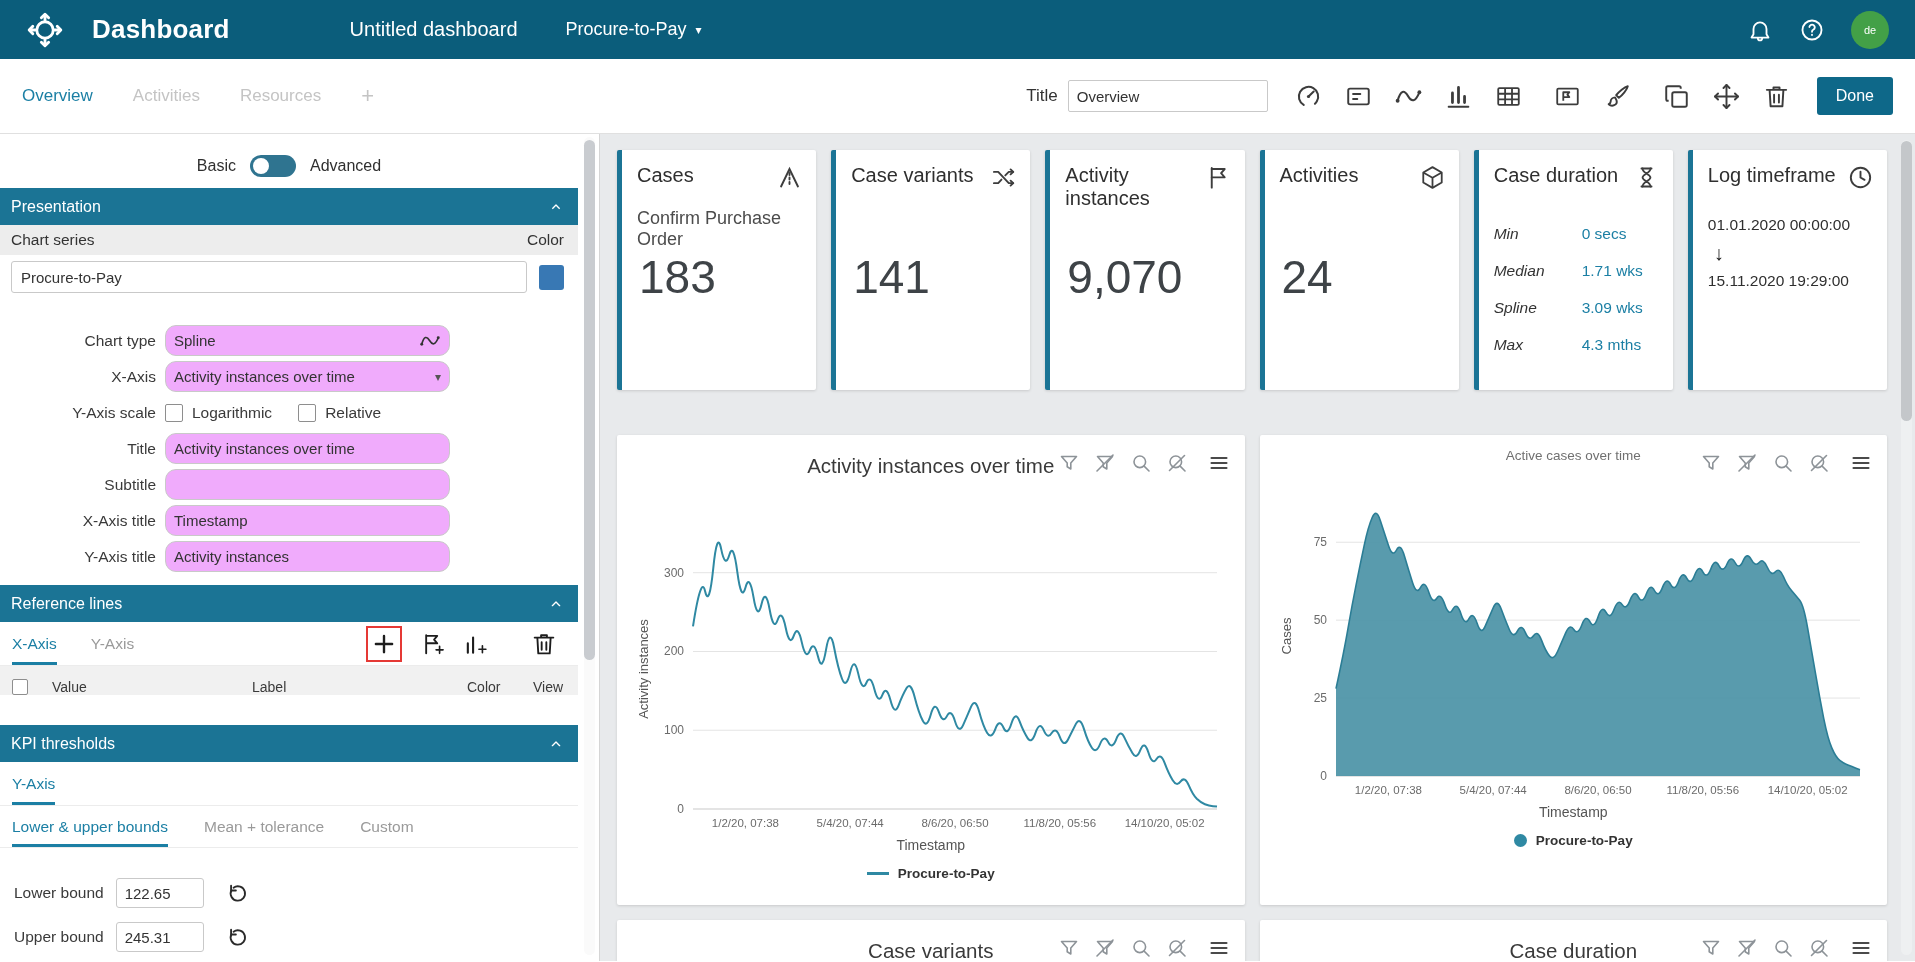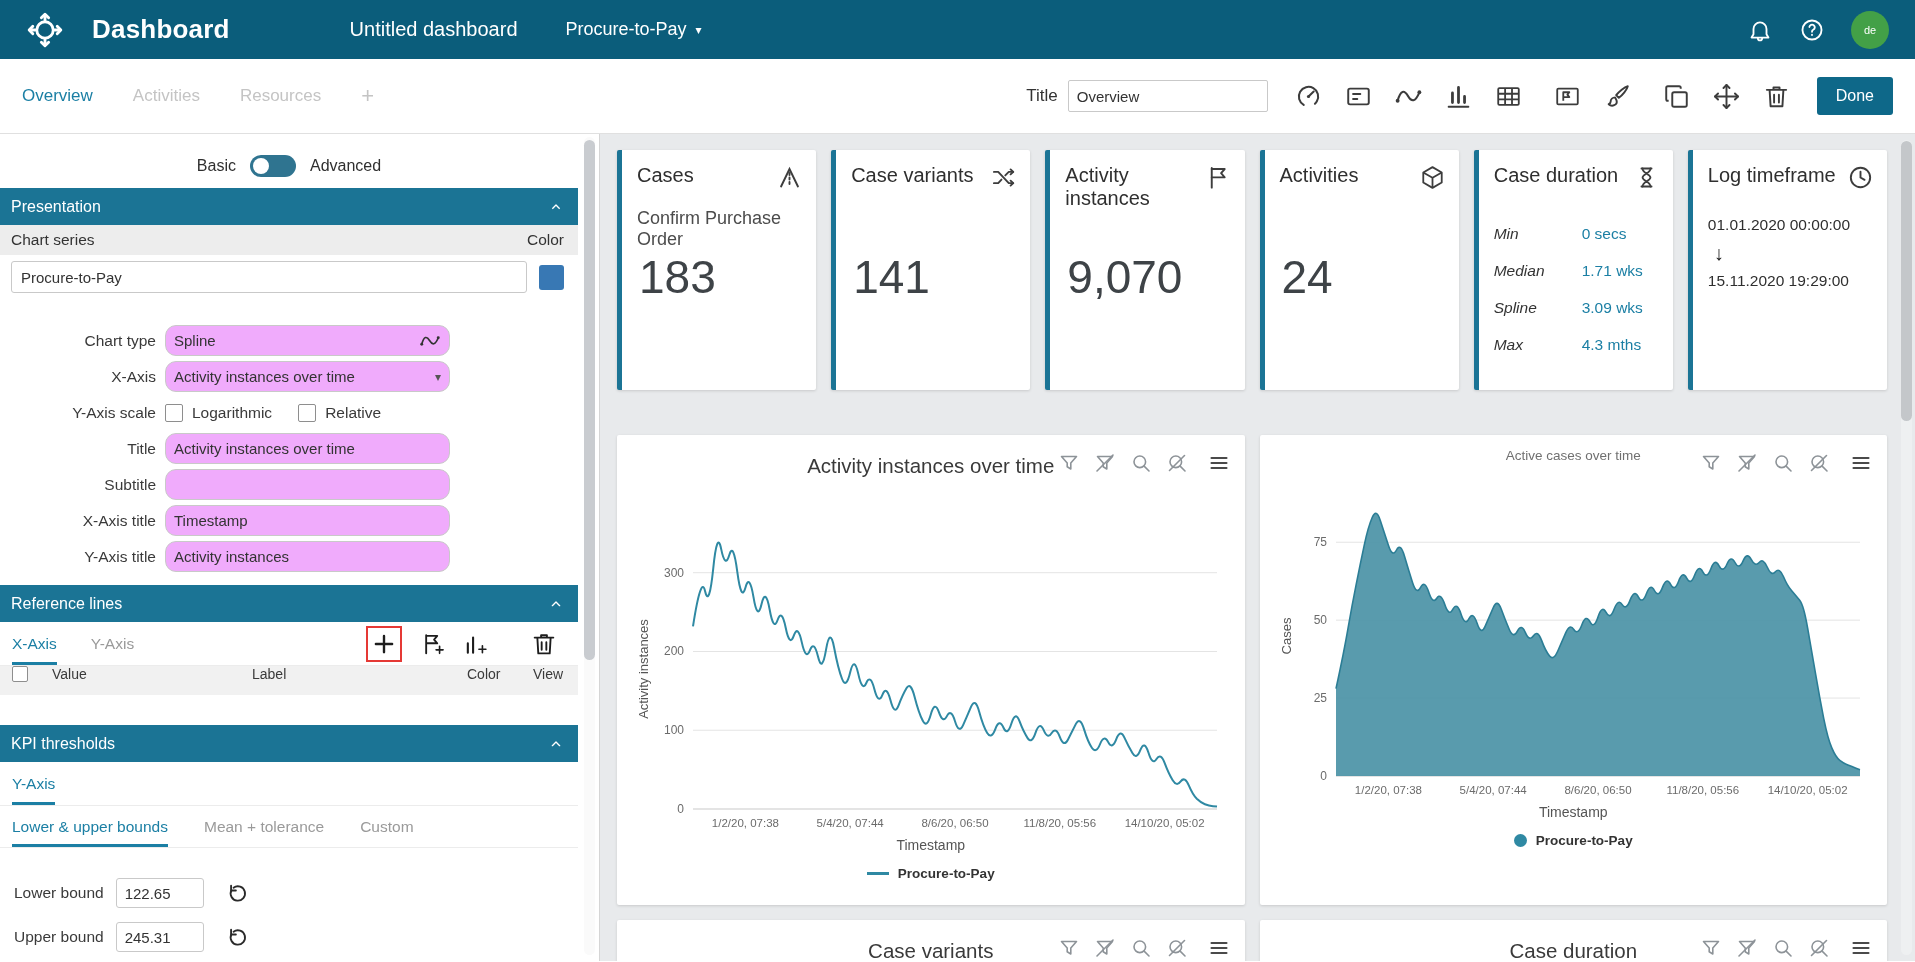--- a/index.html
+++ b/index.html
@@ -68,21 +68,21 @@
   .checkbox{width:18px;height:18px;border:1.5px solid #8e8e8e;border-radius:2px;background:#fff;display:inline-block;cursor:pointer;flex-shrink:0;}
   .cb-label{font-size:15.5px;color:#3a3a3a;margin:0 26px 0 9px;}
 
   .subtabs-row{display:flex;align-items:center;padding:0 20px 0 12px;height:44px;border-bottom:1px solid #ececec;}
   .subtab{font-size:15.5px;color:#9a9a9a;margin-right:34px;cursor:pointer;height:100%;display:flex;align-items:center;border-bottom:3px solid transparent;padding-top:3px;}
   .subtab.active{color:var(--accent);border-bottom-color:var(--accent);}
   .ref-icons{margin-left:auto;display:flex;align-items:center;gap:16px;}
   .icon-btn{width:28px;height:28px;display:flex;align-items:center;justify-content:center;color:#1d1d1d;cursor:pointer;}
   .icon-btn.highlight{border:2px solid var(--highlight);width:36px;height:36px;padding:3px;}
   .icon-btn.trash-gap{margin-left:24px;}
-  .ref-table-header{height:29px;background:#f1f1f1;display:flex;align-items:flex-start;font-size:14px;color:#3a3a3a;padding-left:12px;}
+  .ref-table-header{height:29px;background:#f1f1f1;display:flex;align-items:flex-end;font-size:14px;color:#3a3a3a;padding-left:12px;}
   .ref-table-header .checkbox{width:16px;height:16px;margin-right:24px;}
   .col-value{width:200px;}
   .col-label{width:215px;}
   .col-color{width:66px;}
   .kpi-gap{margin-top:30px;}
   .bounds-tabs{display:flex;align-items:center;height:42px;padding:0 12px;border-bottom:1px solid #ececec;}
   .bounds-tabs .subtab{margin-right:36px;}
   .bound-row{display:flex;align-items:center;padding-left:14px;margin-top:30px;font-size:15.5px;color:#3a3a3a;}
   .bound-row label{margin-right:12px;}
   .bound-input{width:88px;height:30px;border:1px solid #c9c9c9;border-radius:3px;padding:0 8px;font-size:15px;font-family:inherit;color:#333;}

